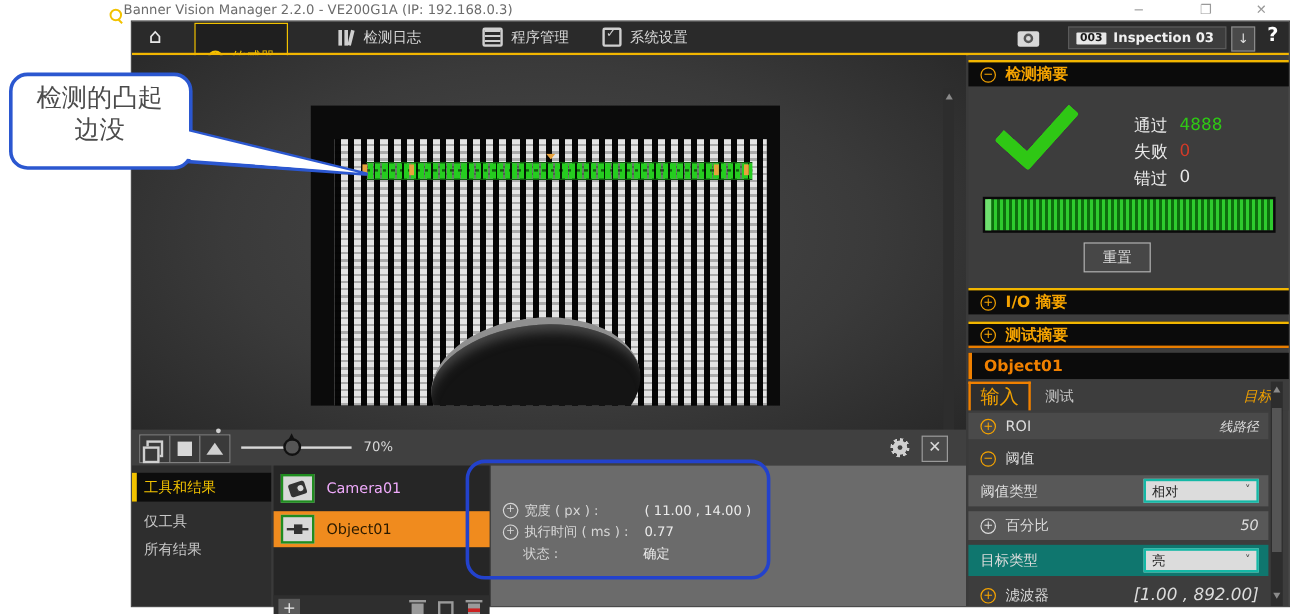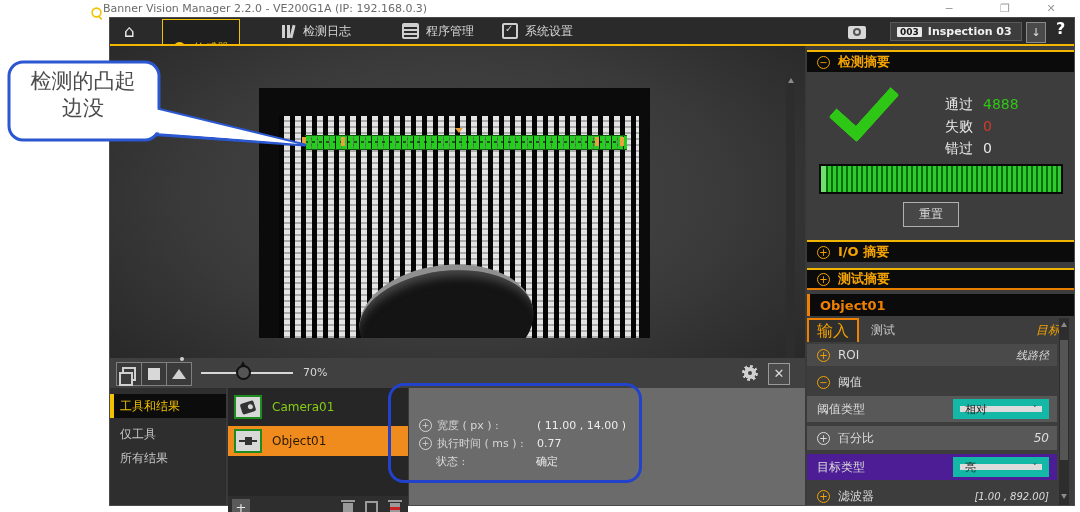--- a/index.html
+++ b/index.html
@@ -80,21 +80,21 @@
   .gear-icon::before{content:"";position:absolute;left:2px;top:2px;width:12px;height:12px;background:#d0d0d0;border-radius:50%;}
   .gear-icon::after{content:"";position:absolute;left:6px;top:6px;width:4px;height:4px;background:#404040;border-radius:50%;}
   .expand-btn{left:658px;top:5px;width:20px;height:20px;border:1px solid #9a9a9a;background:#4a4a4a;color:#d8d8d8;
      font-size:13px;font-weight:bold;text-align:center;line-height:19px;}
 
   
   .left-tabs{left:0;top:370px;width:116px;height:117px;background:#2e2e2e;}
   .ltab{left:0;width:116px;height:24px;display:flex;align-items:center;padding-left:10px;box-sizing:border-box;color:#c8c8c8;font-size:12px;}
   .ltab.active{background:#0c0c0c;color:#f2c200;border-left:4px solid #f2c200;padding-left:6px;}
   .tool-list{left:118px;top:370px;width:180px;height:117px;background:#262626;}
-  .tool-row{left:0;width:180px;height:30px;display:flex;align-items:center;gap:10px;padding-left:6px;box-sizing:border-box;color:#84cc16;font-size:12px;}
+  .tool-row{left:0;width:180px;height:30px;display:flex;align-items:center;gap:10px;padding-left:6px;box-sizing:border-box;color:#f0abfc;font-size:12px;}
   .tool-row.selected{background:#f08b1e;color:#2a1a00;}
   .tool-icon{width:24px;height:20px;background:#d8d8d8;border:2px solid #1f8c1f;display:flex;align-items:center;justify-content:center;position:relative;}
   .glyph-camera{width:14px;height:11px;background:#333;border-radius:2px;position:relative;transform:rotate(-18deg);}
   .glyph-camera::after{content:"";position:absolute;right:1px;top:2px;width:7px;height:7px;border-radius:50%;background:#d8d8d8;border:1px solid #333;box-sizing:border-box;}
   .glyph-edge{width:18px;height:2px;background:#333;position:relative;}
   .glyph-edge::after{content:"";position:absolute;left:6px;top:-3px;width:7px;height:8px;background:#333;}
   .tool-bottom{left:118px;top:478px;width:180px;height:24px;background:#2e2e2e;display:flex;align-items:center;}
   .add-btn{margin-left:4px;width:18px;height:18px;background:#5a5a5a;color:#e8e8e8;font-size:13px;text-align:center;line-height:18px;}
   .icon-trash{width:10px;height:11px;background:#9a9a9a;border-radius:0 0 2px 2px;position:relative;}
   .icon-trash::before{content:"";position:absolute;left:-2px;top:-3px;width:14px;height:2px;background:#9a9a9a;}
@@ -122,21 +122,21 @@
   .reset-btn{left:96px;top:156px;padding:3px 15px;background:#474747;border:1px solid #b0b0b0;color:#dcdcdc;font-size:12px;}
   .obj-bar{left:0;top:248px;width:267px;height:22px;background:#0b0b0b;color:#f08000;font-weight:bold;font-size:13px;display:flex;align-items:center;padding-left:10px;box-sizing:border-box;border-left:3px solid #f08000;}
   .dtabs{left:0;top:270px;width:267px;height:26px;background:#3d3d3d;}
   .dtab-input{left:0;top:2px;width:52px;height:24px;background:#2e2e2e;border:2px solid #f08000;border-bottom:none;color:#f0a000;font-size:16px;display:flex;align-items:center;justify-content:center;box-sizing:border-box;}
   .dtab-test{left:64px;top:6px;color:#c8c8c8;font-size:12px;}
   .dtab-target{right:14px;top:6px;color:#f0a000;font-size:12px;font-style:italic;}
   .prow{left:0;width:250px;box-sizing:border-box;display:flex;align-items:center;gap:8px;padding:0 8px 0 10px;font-size:12px;color:#dcdcdc;}
   .prow .grow{flex:1;}
   .italic{font-style:italic;}
   .pm-gray{border-color:#dcdcdc;color:#dcdcdc;}
-  .dropdown{width:96px;height:20px;background:#dcdcdc;border:7px solid #14b8a6;color:#222;font-size:11px;display:flex;align-items:center;padding:0 5px;box-sizing:border-box;}
+  .dropdown{width:96px;height:20px;background:#dcdcdc;border:2px solid #14b8a6;color:#222;font-size:11px;display:flex;align-items:center;padding:0 5px;box-sizing:border-box;}
   .dropdown .grow{flex:1;}
   .chev{font-size:9px;color:#444;}
   .rp-scroll{left:252px;top:272px;width:10px;height:187px;background:#2d2d2d;}
   .rp-thumb{left:1px;top:22px;width:8px;height:120px;background:#555;}
 
   
   .callout-svg{left:5px;top:58px;}
   .callout-text{left:8px;top:68px;width:150px;text-align:center;color:#4b4b4b;font-size:21px;line-height:1.3;}
   .blue-rect{left:388px;top:383px;width:248px;height:94px;border:3px solid #2342cc;border-radius:16px;}
 </style>
@@ -327,32 +327,32 @@
           <span class="chev">˅</span>
         </span>
       </div>
 
       <div class="abs prow" style="top:380px;height:24px;background:#585858;">
         <span class="pm-icon pm-gray">+</span>
         <span class="grow">百分比</span>
         <span class="italic">50</span>
       </div>
 
-      <div class="abs prow" style="top:408px;height:26px;background:#4c1d95;">
+      <div class="abs prow" style="top:408px;height:26px;background:#0f766e;">
         <span class="grow">目标类型</span>
         <span class="dropdown">
           <span class="grow">亮</span>
           <span class="chev">˅</span>
         </span>
       </div>
 
       <div class="abs prow" style="top:440px;height:20px;">
         <span class="pm-icon">+</span>
         <span class="grow">滤波器</span>
-        <span class="italic" style="font-size:10px;">[1.00 , 892.00]</span>
+        <span class="italic" style="font-size:14px;">[1.00 , 892.00]</span>
       </div>
 
       <div class="abs rp-scroll">
         <span class="abs scroll-arrow arr-up" style="top:4px;left:2px;"></span>
         <span class="abs rp-thumb"></span>
         <span class="abs scroll-arrow arr-down" style="top:176px;left:2px;"></span>
       </div>
     </div>
   </div>
 

